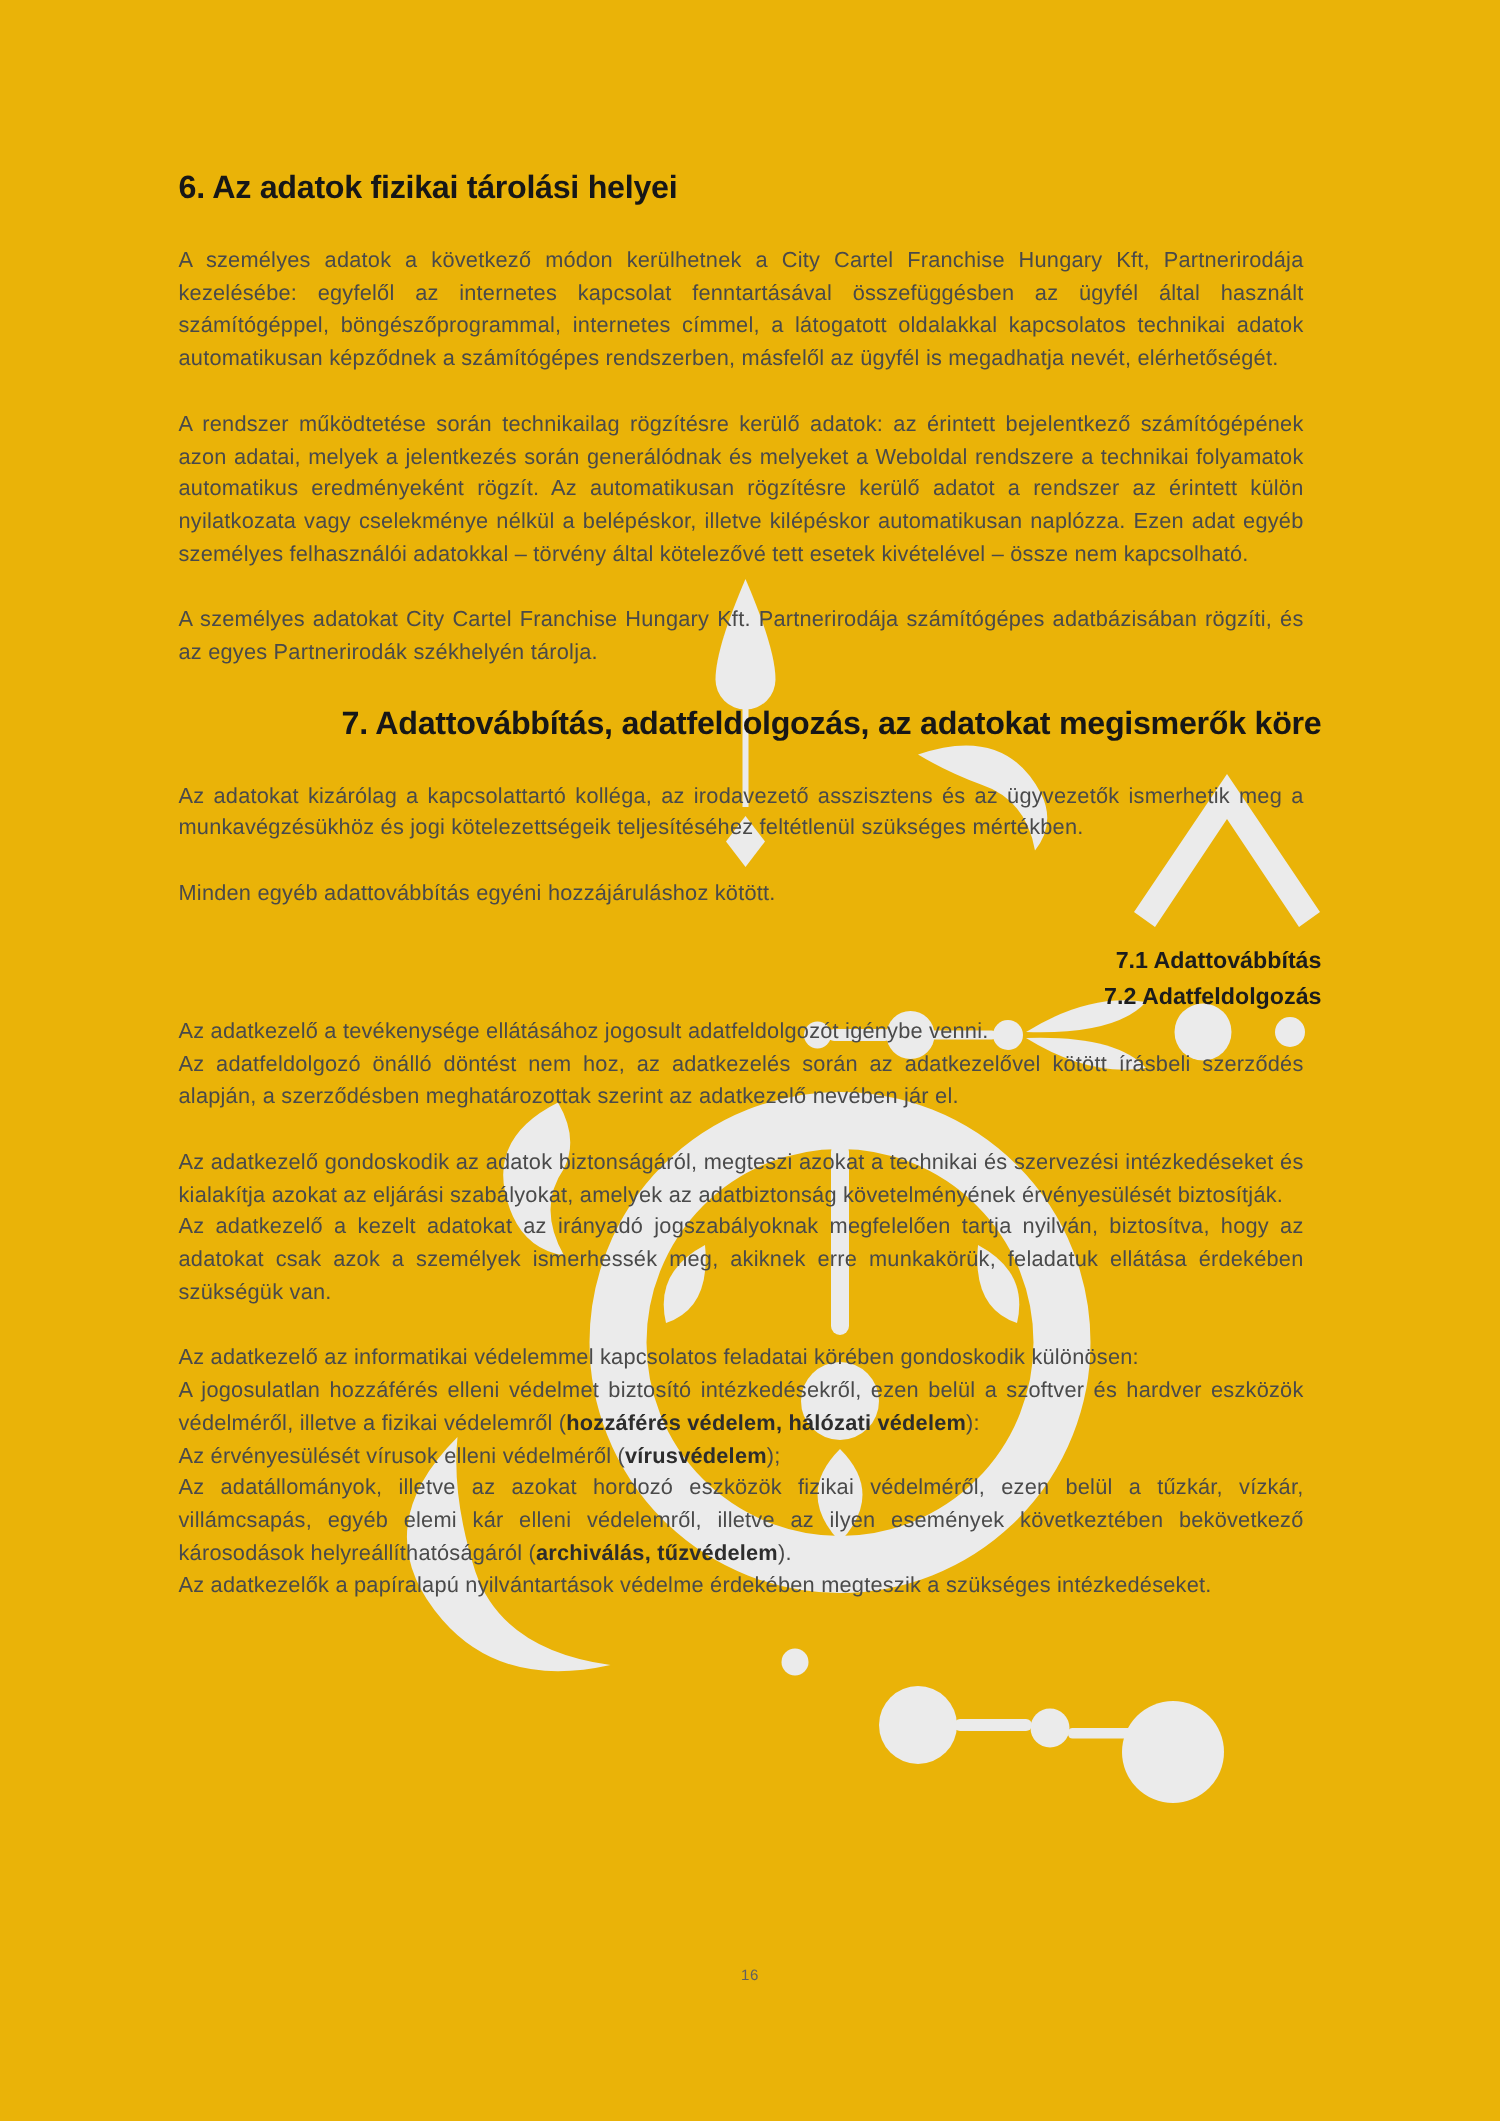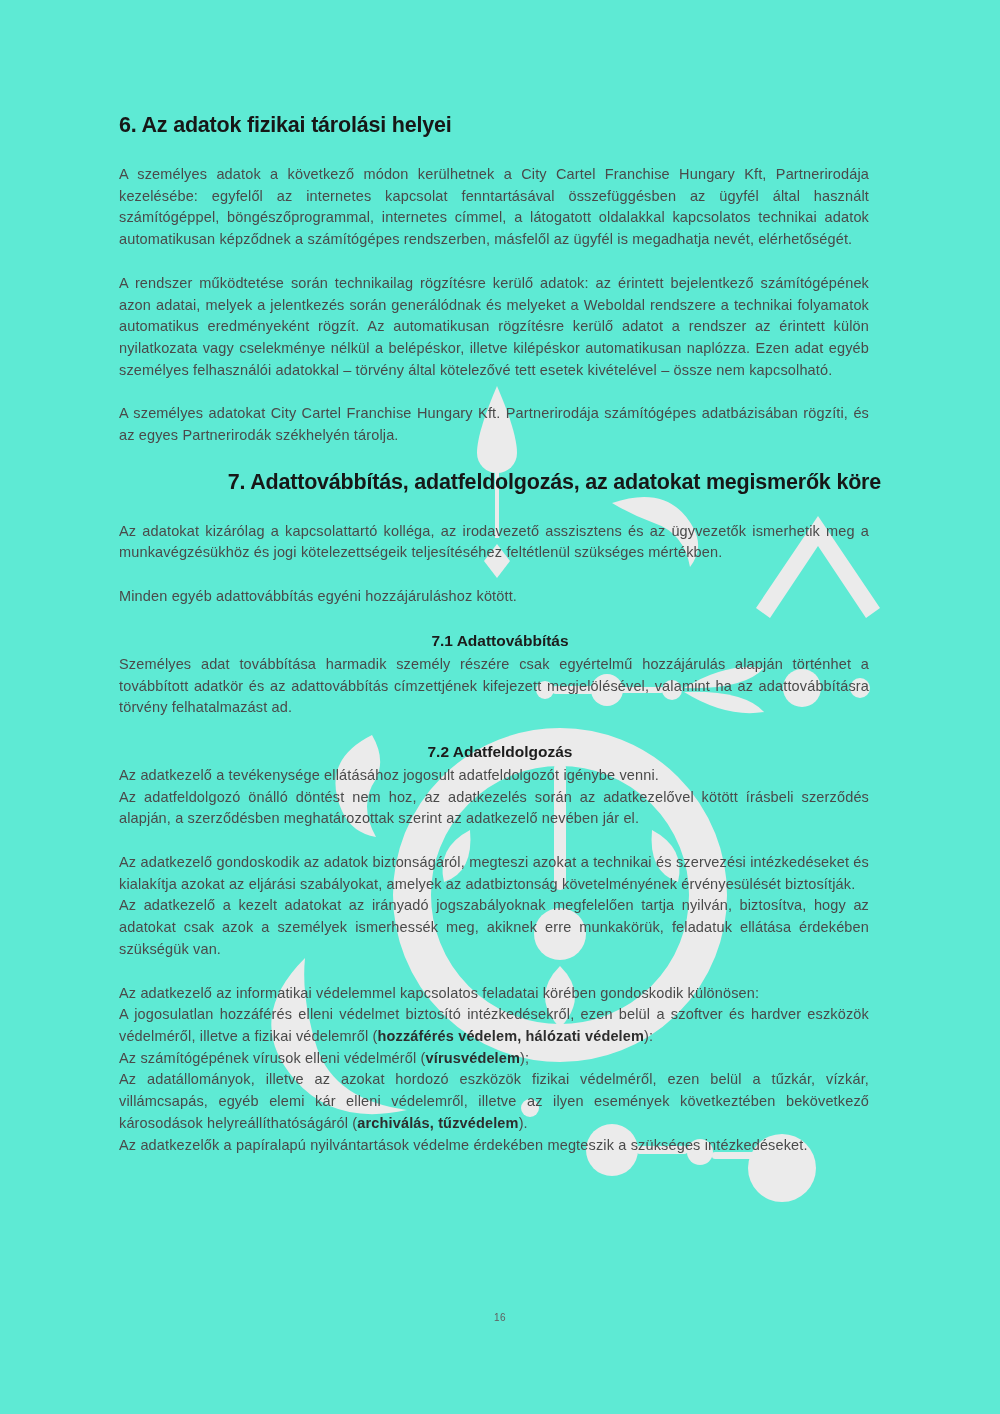--- a/index.html
+++ b/index.html
@@ -1,19 +1,19 @@
 <!DOCTYPE html>
 <html><head>
 <meta charset="utf-8">
 <style>
   html,body{margin:0;padding:0;background:#9a9a9a;}
   .page{
     position:relative;
     width:1000px;height:1414px;
-    background:#5eead4;
+    background:#eab308;
     margin:0 auto;
     overflow:hidden;
     font-family:"Liberation Sans","DejaVu Sans",sans-serif;
   }
   .watermark{
     position:absolute;left:0;top:0;width:1000px;height:1414px;
     pointer-events:none;
   }
   .content{
     position:absolute;
@@ -33,21 +33,21 @@
     margin:0 0 25px 0;
     text-align:left;
   }
   h1.mt{margin-top:5px;text-align:right;}
   h2{
     font-size:15.5px;
     line-height:22px;
     font-weight:700;
     color:#1c1c1c;
     margin:0 0 2px 0;
-    text-align:center;
+    text-align:right;
     letter-spacing:0;
   }
   .block{margin:0 12px 22px 0;}
   .block p{margin:0;}
   .gap{height:22px;}
   .b{font-weight:700;color:#2d2d2d;}
   .pageno{
     position:absolute;
     left:0;right:0;top:1312px;
     text-align:center;
@@ -121,37 +121,34 @@
 
     <div class="block">
       <p>Az adatokat kizárólag a kapcsolattartó kolléga, az irodavezető asszisztens és az ügyvezetők ismerhetik meg a munkavégzésükhöz és jogi kötelezettségeik teljesítéséhez feltétlenül szükséges mértékben.</p>
     </div>
 
     <div class="block">
       <p>Minden egyéb adattovábbítás egyéni hozzájáruláshoz kötött.</p>
     </div>
 
     <h2>7.1 Adattovábbítás</h2>
-    <div class="block">
-      <p>Személyes adat továbbítása harmadik személy részére csak egyértelmű hozzájárulás alapján történhet a továbbított adatkör és az adattovábbítás címzettjének kifejezett megjelölésével, valamint ha az adattovábbításra törvény felhatalmazást ad.</p>
-    </div>
 
     <h2>7.2 Adatfeldolgozás</h2>
     <div class="block">
       <p>Az adatkezelő a tevékenysége ellátásához jogosult adatfeldolgozót igénybe venni.</p>
       <p>Az adatfeldolgozó önálló döntést nem hoz, az adatkezelés során az adatkezelővel kötött írásbeli szerződés alapján, a szerződésben meghatározottak szerint az adatkezelő nevében jár el.</p>
     </div>
 
     <div class="block">
       <p>Az adatkezelő gondoskodik az adatok biztonságáról, megteszi azokat a technikai és szervezési intézkedéseket és kialakítja azokat az eljárási szabályokat, amelyek az adatbiztonság követelményének érvényesülését biztosítják.</p>
       <p>Az adatkezelő a kezelt adatokat az irányadó jogszabályoknak megfelelően tartja nyilván, biztosítva, hogy az adatokat csak azok a személyek ismerhessék meg, akiknek erre munkakörük, feladatuk ellátása érdekében szükségük van.</p>
       <div class="gap"></div>
       <p>Az adatkezelő az informatikai védelemmel kapcsolatos feladatai körében gondoskodik különösen:</p>
       <p><span>A jogosulatlan hozzáférés elleni védelmet biztosító intézkedésekről, ezen belül a szoftver és hardver eszközök védelméről, illetve a fizikai védelemről (</span><span class="b">hozzáférés védelem, hálózati védelem</span><span>):</span></p>
-      <p><span>Az számítógépének vírusok elleni védelméről (</span><span class="b">vírusvédelem</span><span>);</span></p>
+      <p><span>Az érvényesülését vírusok elleni védelméről (</span><span class="b">vírusvédelem</span><span>);</span></p>
       <p><span>Az adatállományok, illetve az azokat hordozó eszközök fizikai védelméről, ezen belül a tűzkár, vízkár, villámcsapás, egyéb elemi kár elleni védelemről, illetve az ilyen események következtében bekövetkező károsodások helyreállíthatóságáról (</span><span class="b">archiválás, tűzvédelem</span><span>).</span></p>
       <p>Az adatkezelők a papíralapú nyilvántartások védelme érdekében megteszik a szükséges intézkedéseket.</p>
     </div>
 
   </main>
 
   <div class="pageno">16</div>
 
 </div>
 

